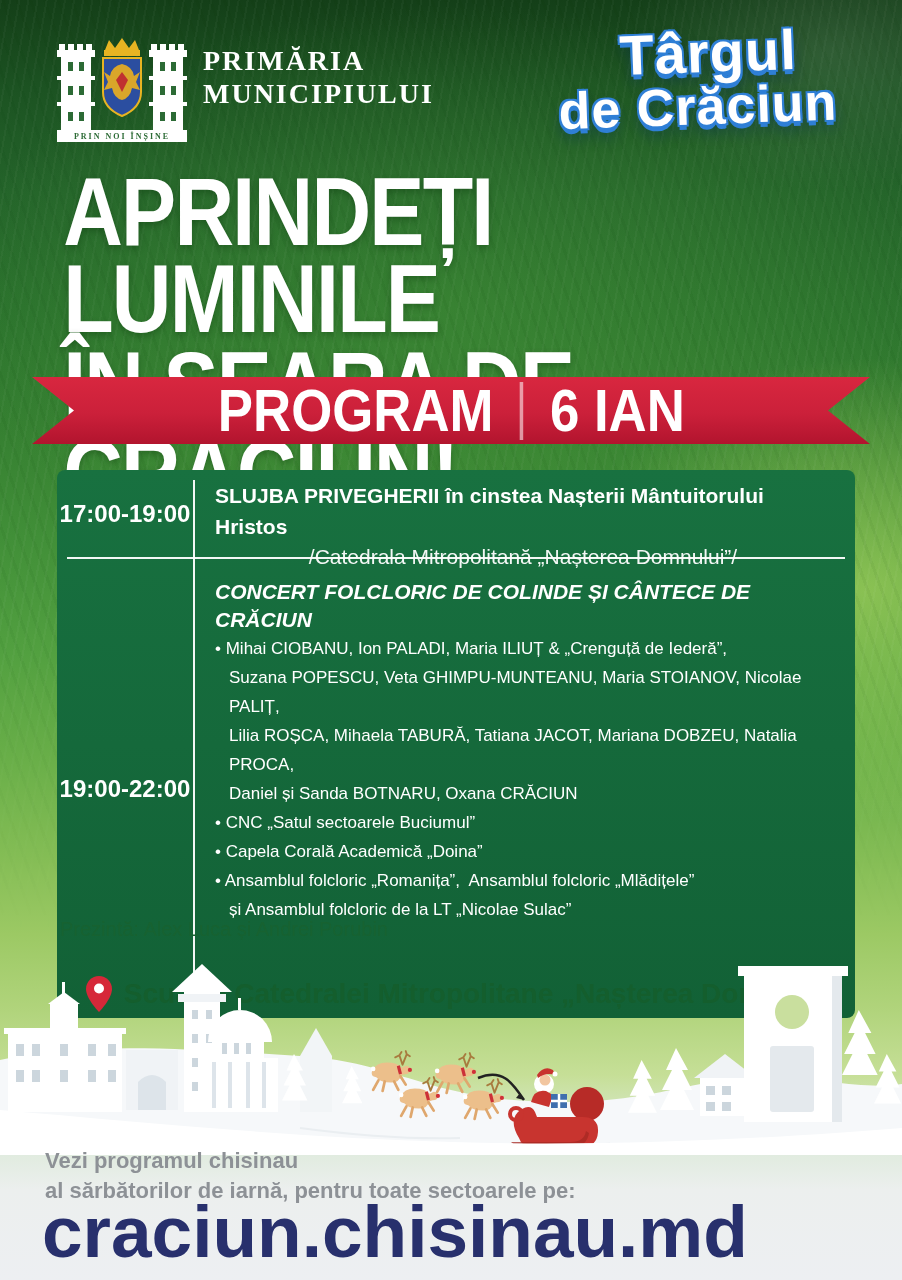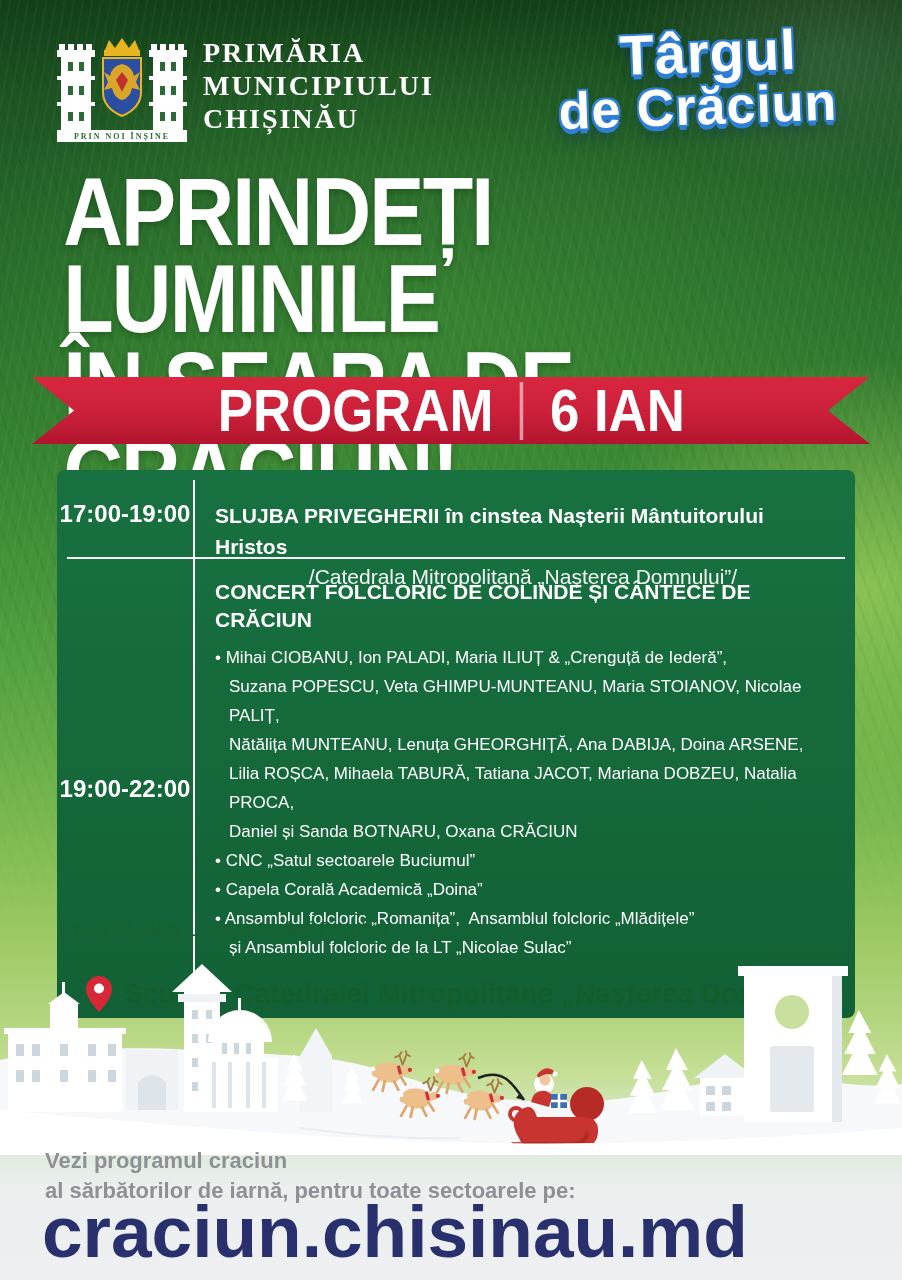--- a/index.html
+++ b/index.html
@@ -19,21 +19,21 @@
     position:absolute;inset:0;height:74%;pointer-events:none;opacity:.45;
     background:
       repeating-linear-gradient(100deg, rgba(255,255,255,.07) 0 2px, transparent 2px 9px),
       repeating-linear-gradient(70deg, rgba(0,45,0,.10) 0 3px, transparent 3px 13px);
     -webkit-mask:linear-gradient(180deg,#000 65%,transparent 100%);
             mask:linear-gradient(180deg,#000 65%,transparent 100%);
   }
   
   .logo-left{position:absolute;left:55px;top:36px;display:flex;align-items:flex-start;gap:14px;}
   .muni-text{color:#fff;font-family:"Liberation Serif",serif;font-weight:bold;
-    font-size:28px;line-height:33px;letter-spacing:2px;}
+    font-size:28px;line-height:33px;letter-spacing:2px;margin-top:8px;}
   .logo-right{position:absolute;right:28px;top:26px;width:330px;text-align:center;transform:rotate(-2deg);}
   .tg-line{color:#fff;font-weight:bold;letter-spacing:1px;
     text-shadow:2px 2px 0 #2f7fd6,-2px 2px 0 #2f7fd6,2px -2px 0 #2f7fd6,-2px -2px 0 #2f7fd6,
       0 5px 0 #2f7fd6,0 9px 14px rgba(0,40,90,.5);}
   .tg1{font-size:56px;line-height:54px;}
   .tg2{font-size:52px;line-height:52px;transform:translateX(-12px);}
   
   .title{position:absolute;top:168px;left:0;width:100%;text-align:left;color:#fff;}
   .title-line{display:block;font-size:96px;font-weight:bold;letter-spacing:-2px;
     line-height:87px;transform:scaleX(.86);transform-origin:50% 50%;
@@ -49,25 +49,25 @@
   
   .panel{position:absolute;left:57px;top:470px;width:798px;height:548px;
     background:linear-gradient(180deg,#187140 0%,#126136 100%);border-radius:8px;}
   .panel .vdiv{position:absolute;left:136px;top:10px;bottom:10px;width:2px;background:rgba(255,255,255,.95);}
   .panel .hdiv{position:absolute;left:10px;right:10px;top:87px;height:2px;background:rgba(255,255,255,.95);}
   .row{position:absolute;left:0;right:0;display:flex;}
   .row1{top:0;height:87px;}
   .row2{top:89px;bottom:0;}
   .time-cell{width:136px;flex:0 0 136px;display:flex;align-items:center;justify-content:center;
     color:#fff;font-weight:bold;font-size:24px;}
-  .content-cell{flex:1;color:#fff;padding:30px 24px 10px 22px;}
+  .content-cell{flex:1;color:#fff;padding:10px 24px 10px 22px;}
   .evt-title{font-size:21px;font-weight:bold;line-height:31px;}
   .evt-sub{font-size:21px;font-weight:normal;line-height:30px;opacity:.95;text-align:center;}
   .row2 .content-cell{padding-top:19px;}
-  .evt-heading{font-size:21px;font-weight:bold;line-height:28px;margin-bottom:9px;}
+  .evt-heading{font-size:21px;font-weight:bold;line-height:28px;font-style:italic;}
   .p-line{font-size:17px;line-height:29px;white-space:pre-wrap;}
   .p-line.bullet::before{content:"• ";}
   .p-line.cont{padding-left:14px;}
   
   .presenter{position:absolute;left:60px;top:918px;color:#176231;font-size:20px;font-weight:normal;}
   .location-row{position:absolute;left:0;top:976px;width:100%;display:flex;align-items:center;
     justify-content:center;gap:12px;transform:translateX(14px);}
   .location-text{color:#145e2d;font-size:28px;font-weight:bold;}
   
   .village{position:absolute;left:0;top:950px;width:902px;height:205px;}
@@ -132,21 +132,20 @@
       <path d="M48,22 h38 v34 q0,16 -19,24 q-19,-8 -19,-24 Z" fill="#2b4ea0" stroke="#e8b422" stroke-width="2"></path>
       <path d="M67,28 q10,2 12,12 l6,-4 -4,10 4,8 -8,-2 q-2,10 -10,12 q-8,-2 -10,-12 l-8,2 4,-8 -4,-10 6,4 q2,-10 12,-12 Z" fill="#d9a62a"></path>
       <path d="M67,36 l6,8 -6,12 -6,-12 Z" fill="#c03030"></path>
 
       <rect x="2" y="94" width="130" height="12" fill="#fff"></rect>
       <text x="67" y="103" text-anchor="middle" font-size="8" letter-spacing="2" fill="#2c6b35" font-family="Liberation Serif, serif" font-weight="bold">PRIN NOI ÎNȘINE</text>
     </svg>
     <div class="muni-text">
       <div>PRIMĂRIA</div>
       <div>MUNICIPIULUI</div>
-      <div>CHIȘINĂU</div>
     </div>
   </div>
 
   <div class="logo-right">
     <div class="tg-line tg1">Târgul</div>
     <div class="tg-line tg2">de Crăciun</div>
   </div>
 
   <div class="title">
     <span class="title-line">APRINDEȚI LUMINILE</span>
@@ -172,21 +171,20 @@
         <div class="evt-sub">/Catedrala Mitropolitană „Nașterea Domnului”/</div>
       </div>
     </div>
 
     <div class="row row2">
       <div class="time-cell">19:00-22:00</div>
       <div class="content-cell">
         <div class="evt-heading">CONCERT FOLCLORIC DE COLINDE ȘI CÂNTECE DE CRĂCIUN</div>
         <div class="p-line bullet">Mihai CIOBANU, Ion PALADI, Maria ILIUȚ &amp; „Crenguță de Iederă”,</div>
         <div class="p-line cont">Suzana POPESCU, Veta GHIMPU-MUNTEANU, Maria STOIANOV, Nicolae PALIȚ,</div>
-        <div class="p-line cont">Nătălița MUNTEANU, Lenuța GHEORGHIȚĂ, Ana DABIJA, Doina ARSENE,</div>
         <div class="p-line cont">Lilia ROȘCA, Mihaela TABURĂ, Tatiana JACOT, Mariana DOBZEU, Natalia PROCA,</div>
         <div class="p-line cont">Daniel și Sanda BOTNARU, Oxana CRĂCIUN</div>
         <div class="p-line bullet">CNC „Satul sectoarele Buciumul”</div>
         <div class="p-line bullet">Capela Corală Academică „Doina”</div>
         <div class="p-line bullet">Ansamblul folcloric „Romanița”,  Ansamblul folcloric „Mlădițele”</div>
         <div class="p-line cont">și Ansamblul folcloric de la LT „Nicolae Sulac”</div>
       </div>
     </div>
   </div>
 
@@ -326,17 +324,17 @@
       <circle cx="792" cy="62" r="17" fill="#c9df9e"></circle>
       <rect x="770" y="96" width="44" height="66" rx="3" fill="#e4e9ed"></rect>
     </g>
     <use href="#pine" transform="translate(842,60) scale(1.05)"></use>
     <use href="#pine" transform="translate(874,104) scale(.8)"></use>
 
     <path d="M0,205 L0,160 C140,172 300,188 452,192 C610,197 780,188 902,178 L902,205 Z" fill="#ffffff"></path>
   </svg>
 
   <div class="footer-note">
-    <div>Vezi programul craciun</div>
+    <div>Vezi programul chisinau</div>
     <div>al sărbătorilor de iarnă, pentru toate sectoarele pe:</div>
   </div>
   <div class="site-url">craciun.chisinau.md</div>
 </div>
 
 </body></html>

